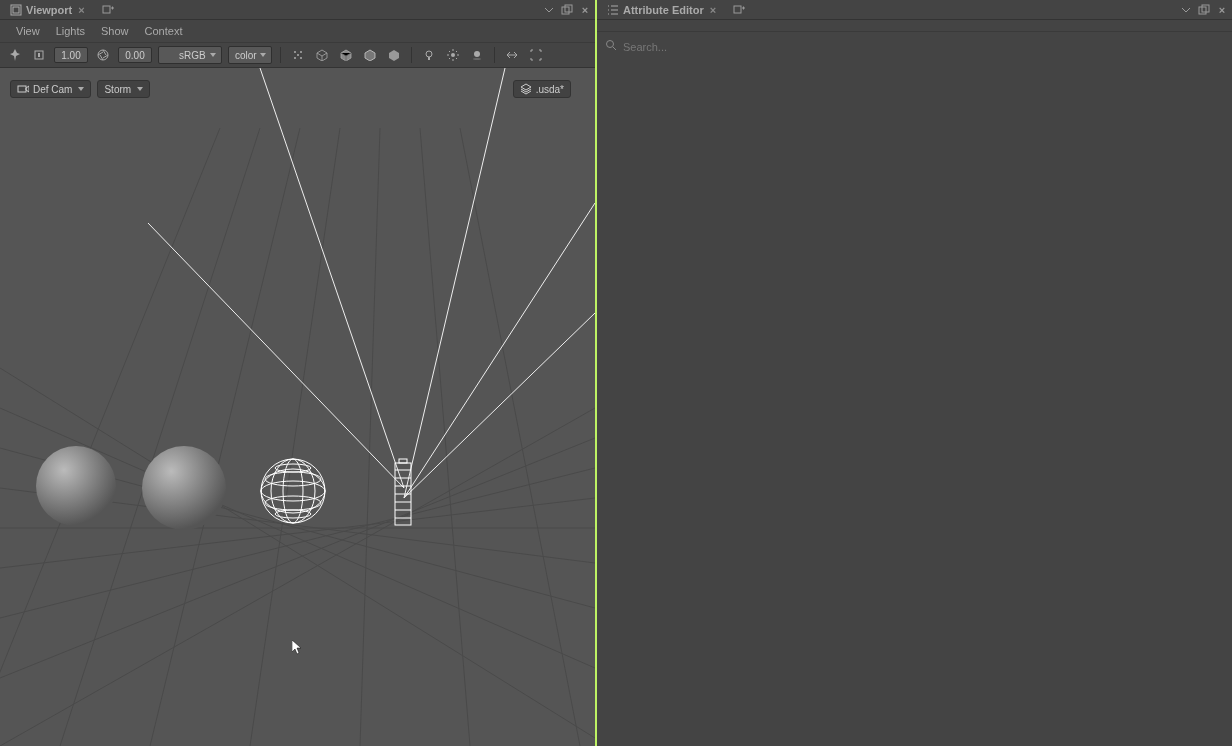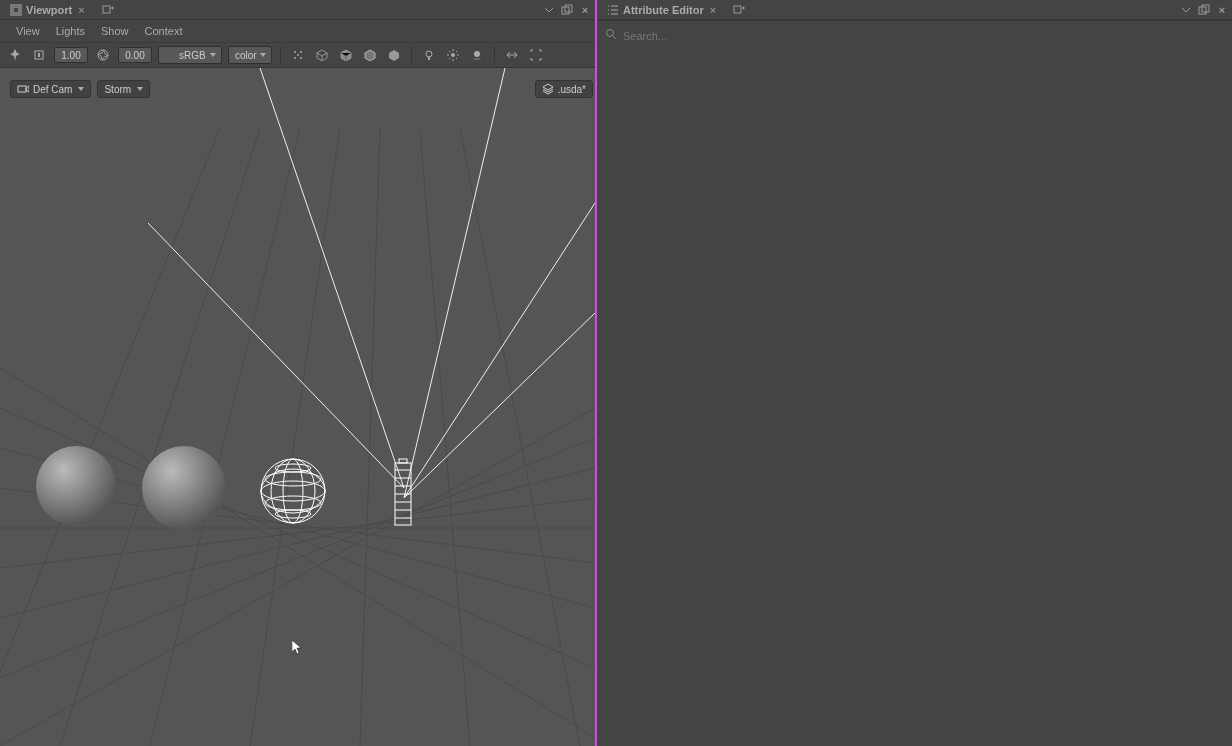--- a/index.html
+++ b/index.html
@@ -1,35 +1,35 @@
 <!DOCTYPE html>
 <html><head>
 <meta charset="utf-8">
 <style>
 * { margin: 0; padding: 0; box-sizing: border-box; font-family: Arial, sans-serif; }
 body { background: #444; color: #aaa; font-size: 11px; width: 1232px; height: 746px; overflow: hidden; display: flex; }
 .panel { display: flex; flex-direction: column; }
 .left-panel { width: 595px; }
-.right-panel { flex: 1; border-left: 2px solid #d946ef; }
+.right-panel { flex: 1; border-left: 2px solid #bef264; gap: 11px; }
 .tab-bar { height: 20px; background: #444; display: flex; align-items: center; padding: 0 4px; border-bottom: 1px solid #333; font-weight: bold; }
 .tab { display: flex; align-items: center; gap: 4px; padding: 2px 6px; background: #444; }
 .tab-icon { width: 12px; height: 12px; display: inline-block; }
 .tab-close { cursor: pointer; color: #888; padding: 0 2px; }
 .tab-ctrl-icons { margin-left: auto; display: flex; gap: 6px; align-items: center; }
 .tab-ctrl-icons > span { width: 12px; height: 12px; display: inline-flex; align-items: center; justify-content: center; color: #999; cursor: pointer; }
 .menu-bar { height: 22px; display: flex; align-items: center; gap: 16px; padding: 0 16px; background: #444; }
 .menu-item { cursor: pointer; }
 .toolbar { height: 26px; display: flex; align-items: center; gap: 6px; padding: 2px 6px; background: #444; border-top: 1px solid #3a3a3a; border-bottom: 1px solid #333; }
 .tb-btn { width: 18px; height: 18px; display: inline-flex; align-items: center; justify-content: center; cursor: pointer; color: #aaa; }
 .numfield { width: 34px; height: 16px; background: #585858; border: 1px solid #2f2f2f; color: #ccc; text-align: center; font-size: 10px; border-radius: 2px; }
 .dropdown { height: 18px; background: #585858; border: 1px solid #2f2f2f; color: #ccc; display: inline-flex; align-items: center; padding: 0 16px 0 6px; font-size: 10px; position: relative; border-radius: 2px; cursor: pointer; }
 .dropdown::after { content: ""; position: absolute; right: 5px; top: 50%; transform: translateY(-50%); border-left: 3px solid transparent; border-right: 3px solid transparent; border-top: 4px solid #aaa; }
 .sep { width: 1px; height: 16px; background: #333; margin: 0 2px; }
 .viewport-area { flex: 1; position: relative; background: #555; overflow: hidden; }
-.overlay-top { position: absolute; top: 12px; left: 10px; right: 2px; display: flex; justify-content: space-between; }
+.overlay-top { position: absolute; top: 12px; left: 10px; right: 24px; display: flex; justify-content: space-between; }
 .pill { background: rgba(60,60,60,0.75); border: 1px solid #333; border-radius: 3px; padding: 2px 6px; display: inline-flex; align-items: center; gap: 4px; font-size: 10px; color: #ccc; cursor: pointer; position: relative; }
 .pill.chev::after { content: ""; margin-left: 2px; border-left: 3px solid transparent; border-right: 3px solid transparent; border-top: 4px solid #aaa; }
 svg.scene { position: absolute; inset: 0; width: 100%; height: 100%; }
 .search-bar { height: 22px; display: flex; align-items: flex-end; padding: 0 8px; background: #444; gap: 6px; border-top: 1px solid #3a3a3a; }
 .search-input { flex: 1; background: transparent; border: none; outline: none; color: #ccc; font-size: 11px; }
 .search-input::placeholder { color: #777; }
 .cursor-arrow { position: absolute; left: 292px; top: 572px; width: 12px; height: 16px; pointer-events: none; }
 </style>
 </head>
 <body>

